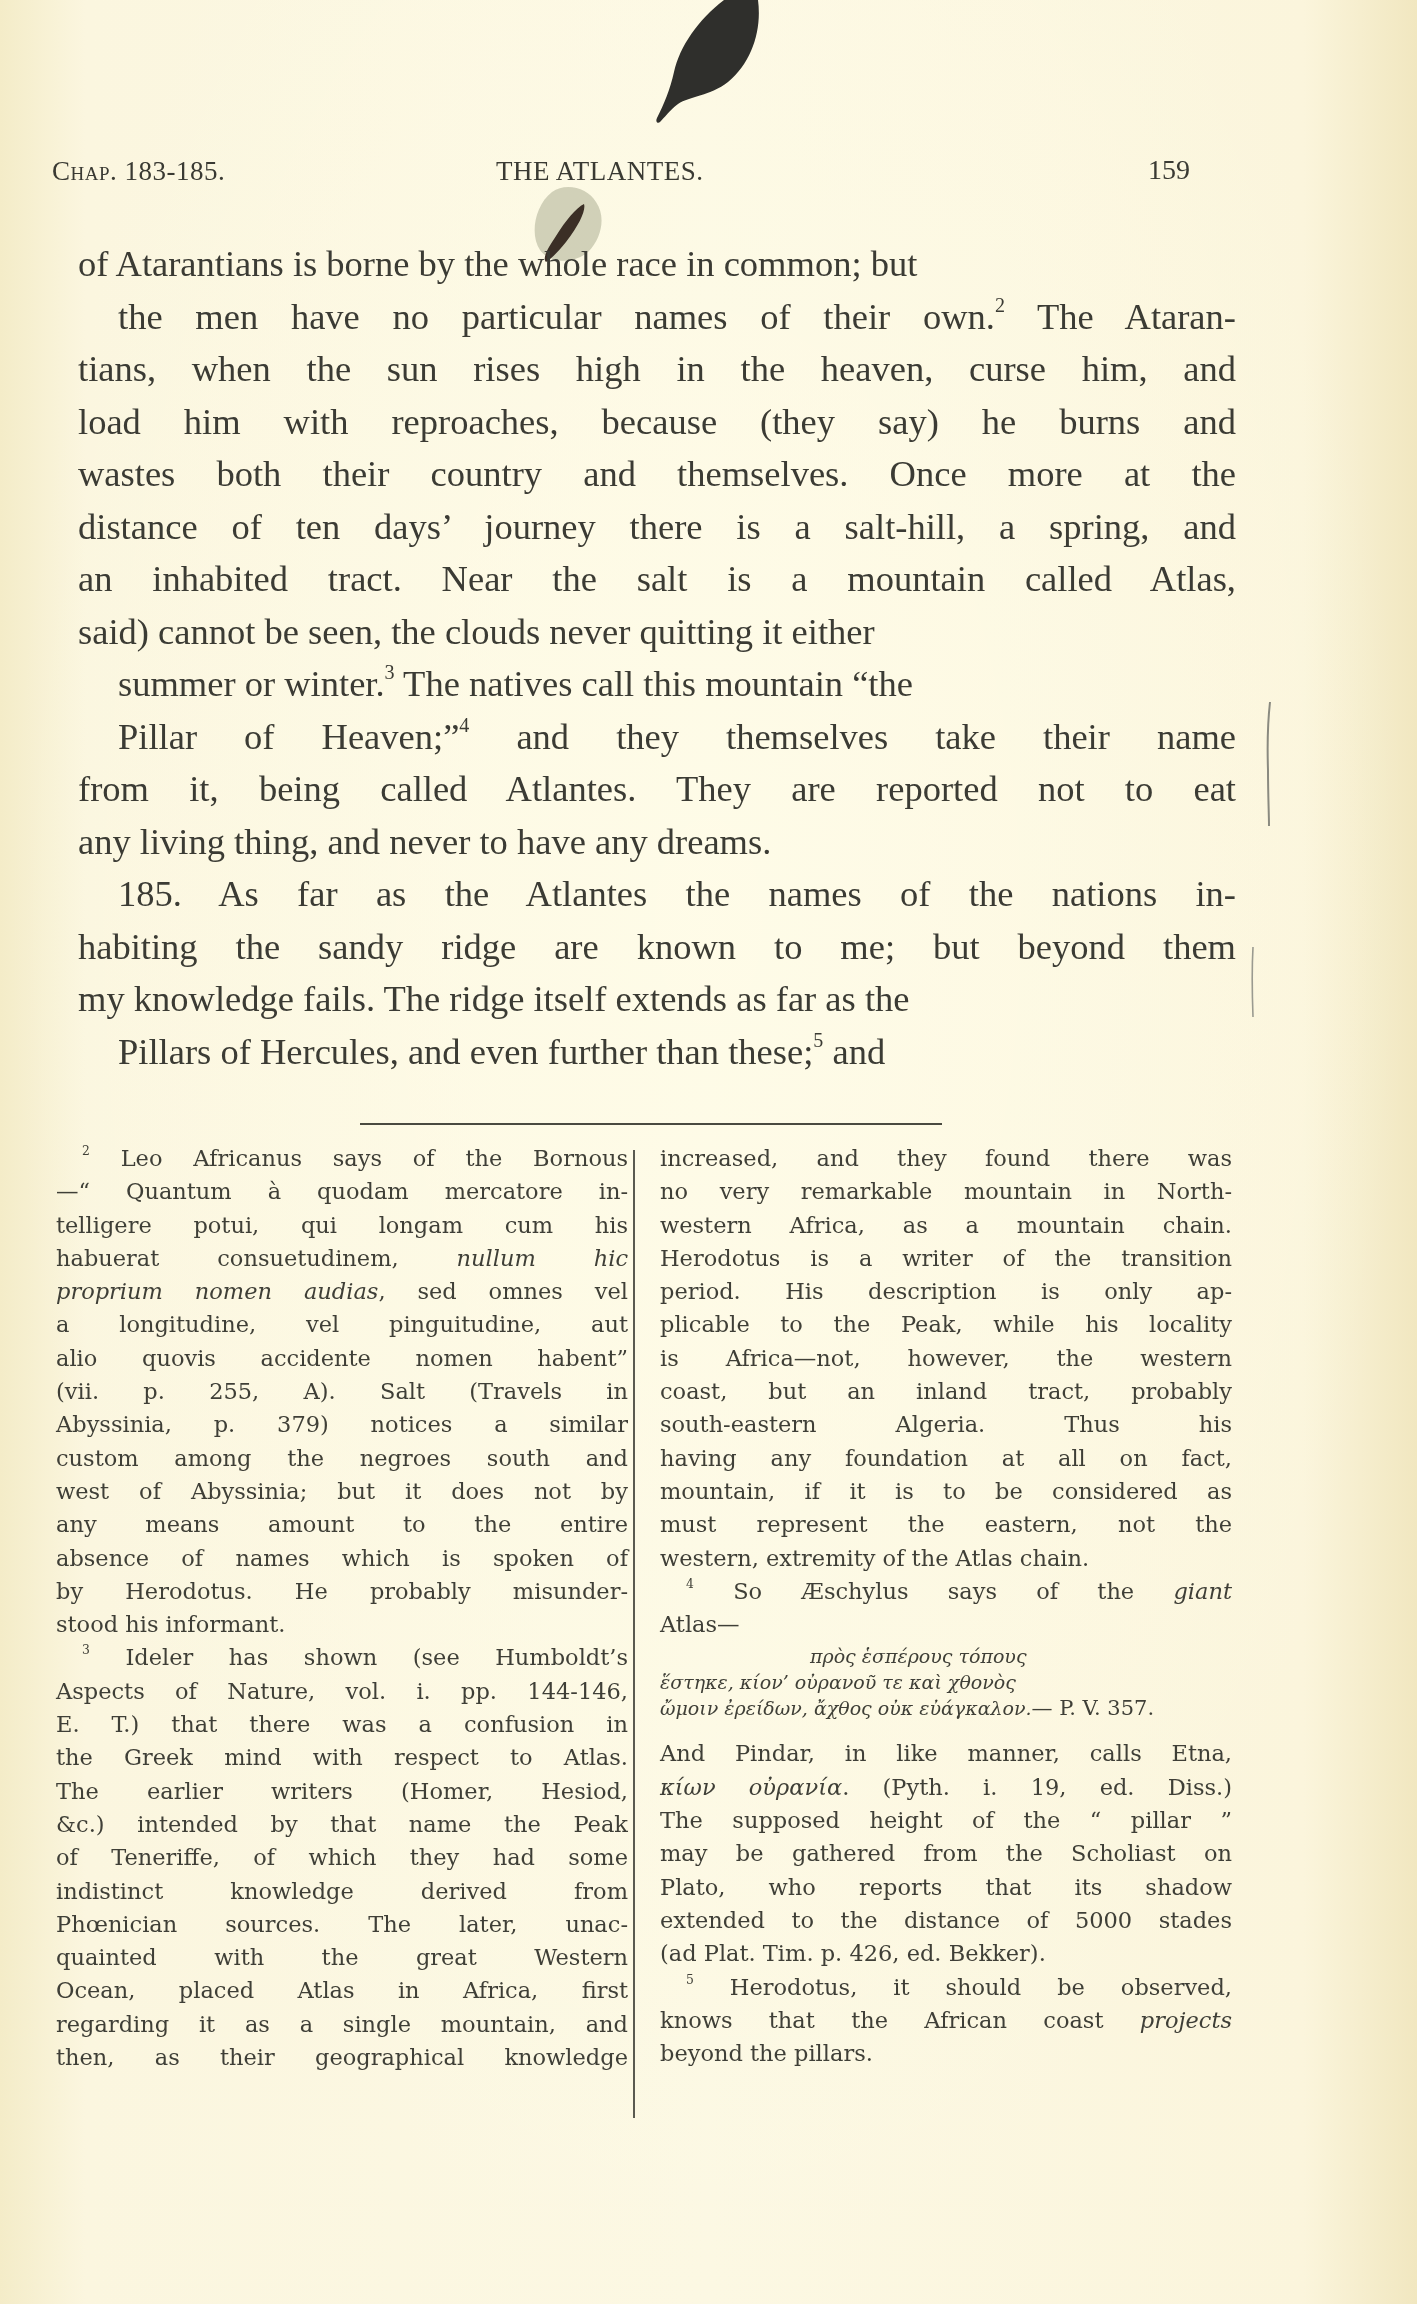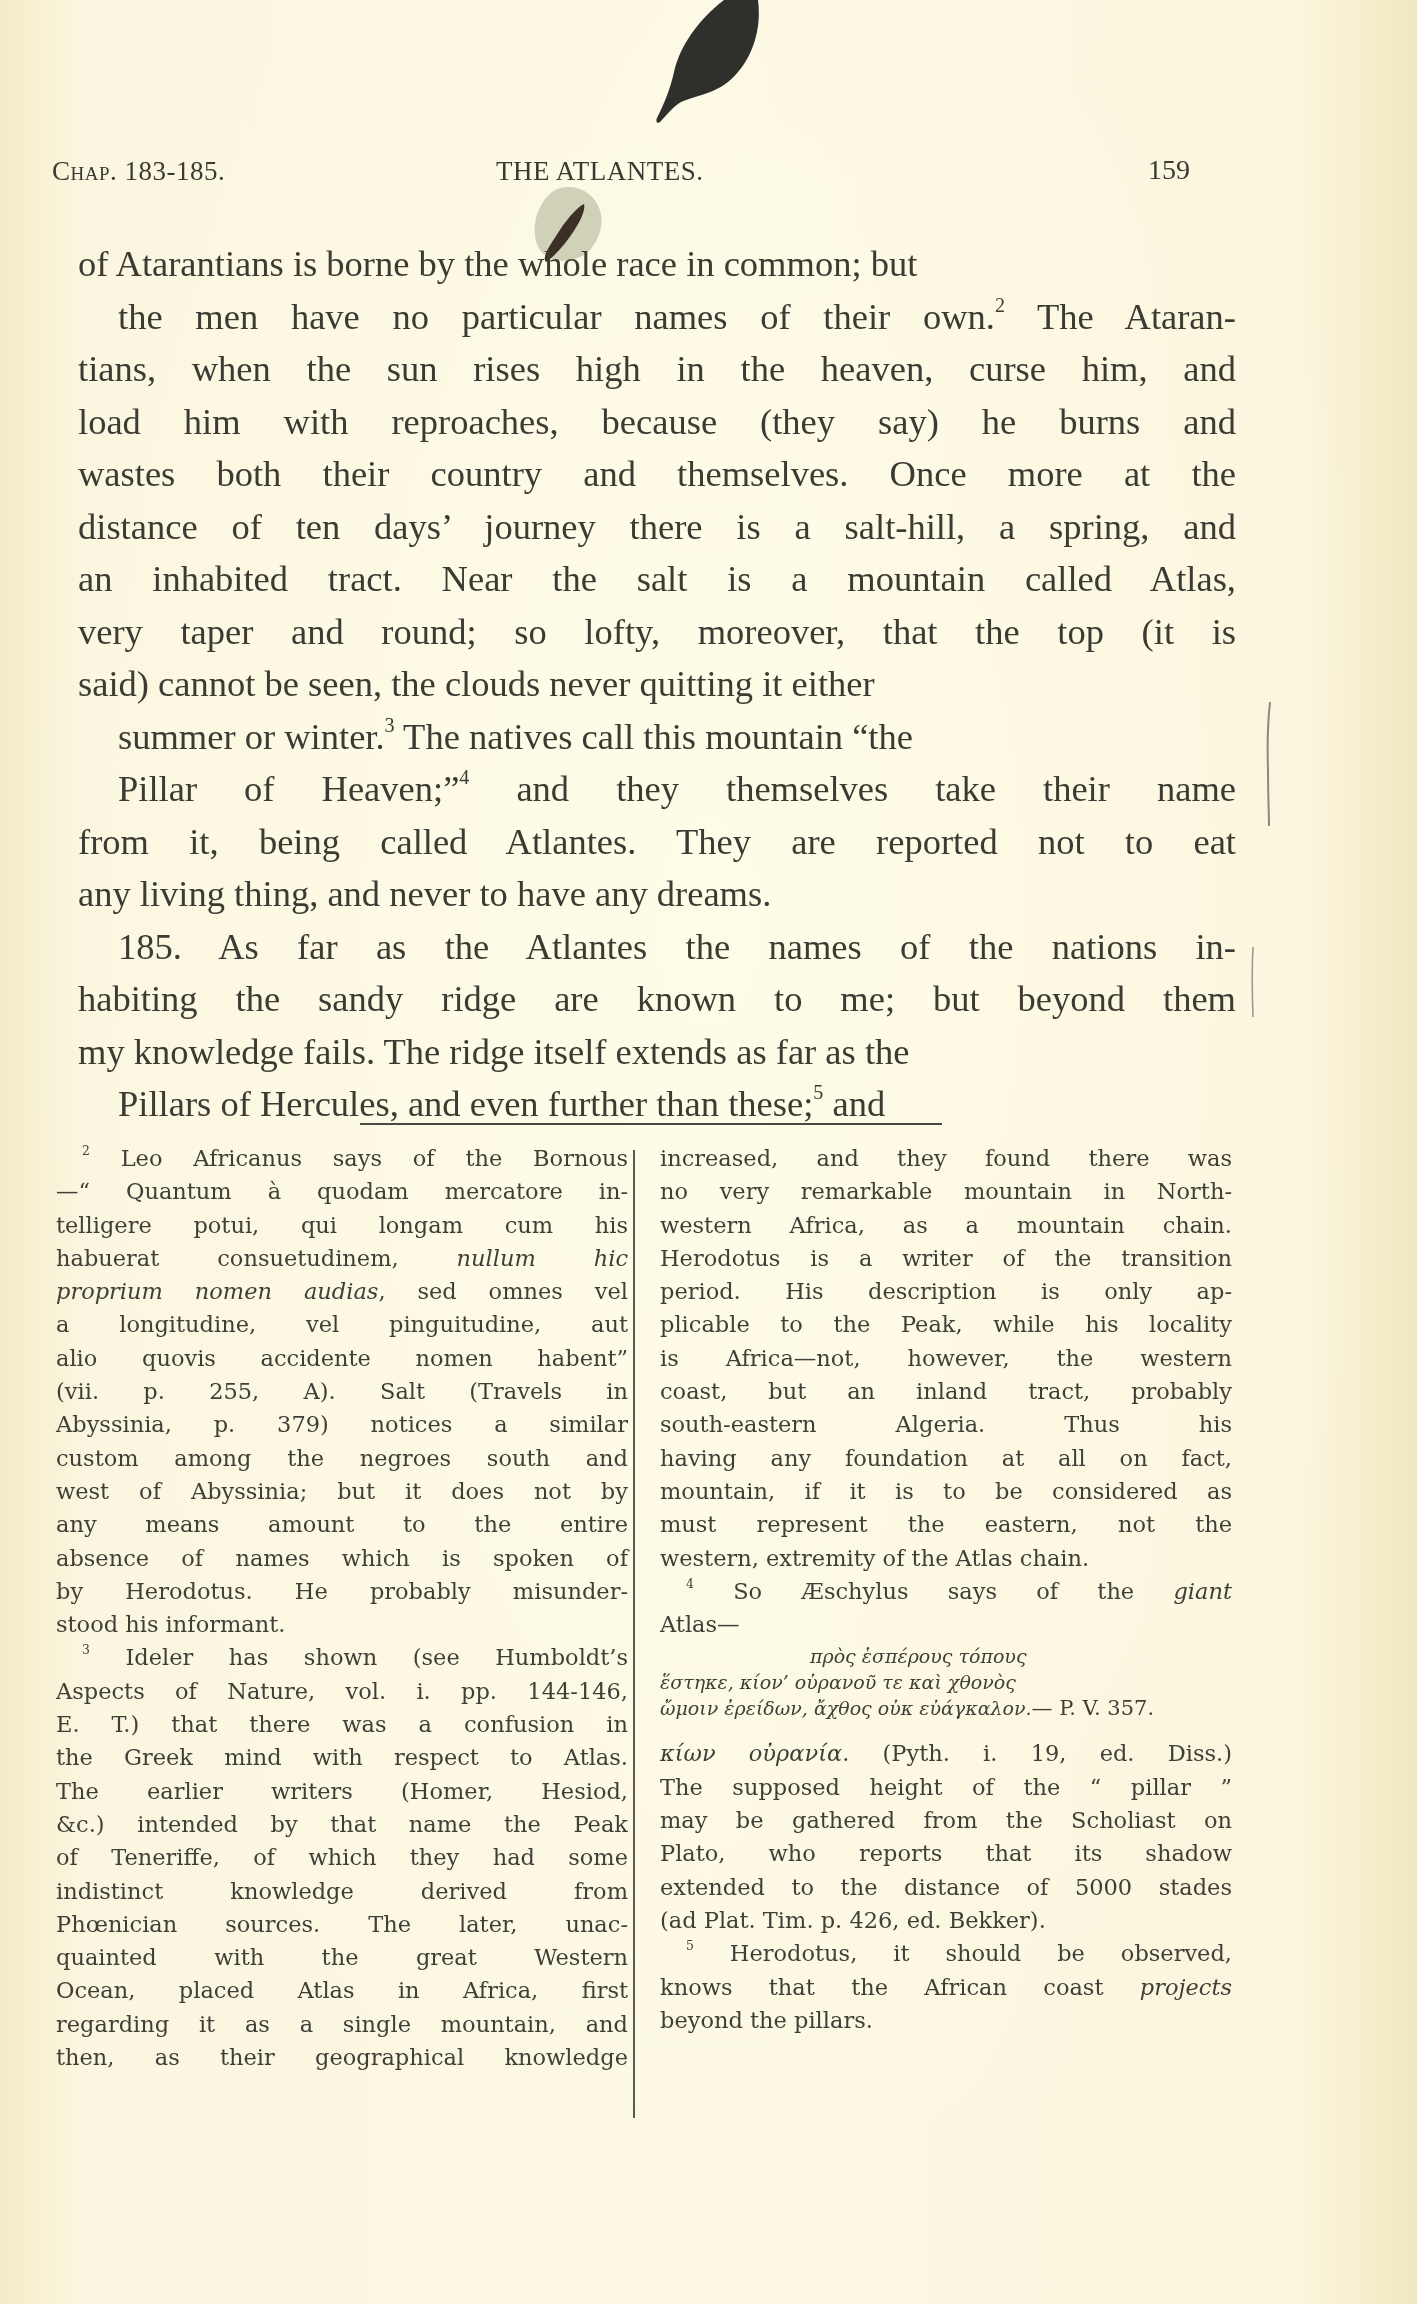--- a/index.html
+++ b/index.html
@@ -104,21 +104,20 @@
   </div>
 
   <div class="main-text" id="main-text">
       <span class="line last"><span>of Atarantians is borne by the whole race in common; but</span></span>
       <span class="line indent"><span>the men have no particular names of their own.</span><sup class="fn">2</sup><span> The Ataran-</span></span>
       <span class="line"><span>tians, when the sun rises high in the heaven, curse him, and</span></span>
       <span class="line"><span>load him with reproaches, because (they say) he burns and</span></span>
       <span class="line"><span>wastes both their country and themselves.  Once more at the</span></span>
       <span class="line"><span>distance of ten days’ journey there is a salt-hill, a spring, and</span></span>
       <span class="line"><span>an inhabited tract.  Near the salt is a mountain called Atlas,</span></span>
-      <span class="line"><span>very taper and round; so lofty, moreover, that the top (it is</span></span>
       <span class="line last"><span>said) cannot be seen, the clouds never quitting it either</span></span>
       <span class="line indent last"><span>summer or winter.</span><sup class="fn">3</sup><span>  The natives call this mountain “the</span></span>
       <span class="line indent"><span>Pillar of Heaven;”</span><sup class="fn">4</sup><span> and they themselves take their name</span></span>
       <span class="line"><span>from it, being called Atlantes.  They are reported not to eat</span></span>
       <span class="line last"><span>any living thing, and never to have any dreams.</span></span>
       <span class="line indent"><span>185. As far as the Atlantes the names of the nations in-</span></span>
       <span class="line"><span>habiting the sandy ridge are known to me; but beyond them</span></span>
       <span class="line last"><span>my knowledge fails.  The ridge itself extends as far as the</span></span>
       <span class="line indent last"><span>Pillars of Hercules, and even further than these;</span><sup class="fn">5</sup><span> and</span></span>
     </div>
@@ -174,20 +173,21 @@
         <span class="line last"><span>western, extremity of the Atlas chain.</span></span>
         <span class="line indent"><sup class="fn">4</sup><span> So Æschylus says of the </span><i>giant</i></span>
         <span class="line last"><span>Atlas—</span></span>
       </div>
     <div class="greek-block">
       <span class="greek g1">πρὸς ἑσπέρους τόπους</span>
       <span class="greek">ἕστηκε, κίον’ οὐρανοῦ τε καὶ χθονὸς</span>
       <span class="greek"><span>ὤμοιν ἐρείδων, ἄχθος οὐκ εὐάγκαλον.</span><span class="ref">— P. V. 357.</span></span>
     </div>
     <div id="fn-right-b">
+        <span class="line"><span>And Pindar, in like manner, calls Etna,</span></span>
         <span class="line"><i>κίων οὐρανία</i><span>.  (Pyth. i. 19, ed. Diss.)</span></span>
         <span class="line"><span>The supposed height of the “ pillar ”</span></span>
         <span class="line"><span>may be gathered from the Scholiast on</span></span>
         <span class="line"><span>Plato, who reports that its shadow</span></span>
         <span class="line"><span>extended to the distance of 5000 stades</span></span>
         <span class="line last"><span>(ad Plat. Tim. p. 426, ed. Bekker).</span></span>
         <span class="line indent"><sup class="fn">5</sup><span> Herodotus, it should be observed,</span></span>
         <span class="line"><span>knows that the African coast </span><i>projects</i></span>
         <span class="line last"><span>beyond the pillars.</span></span>
       </div>

